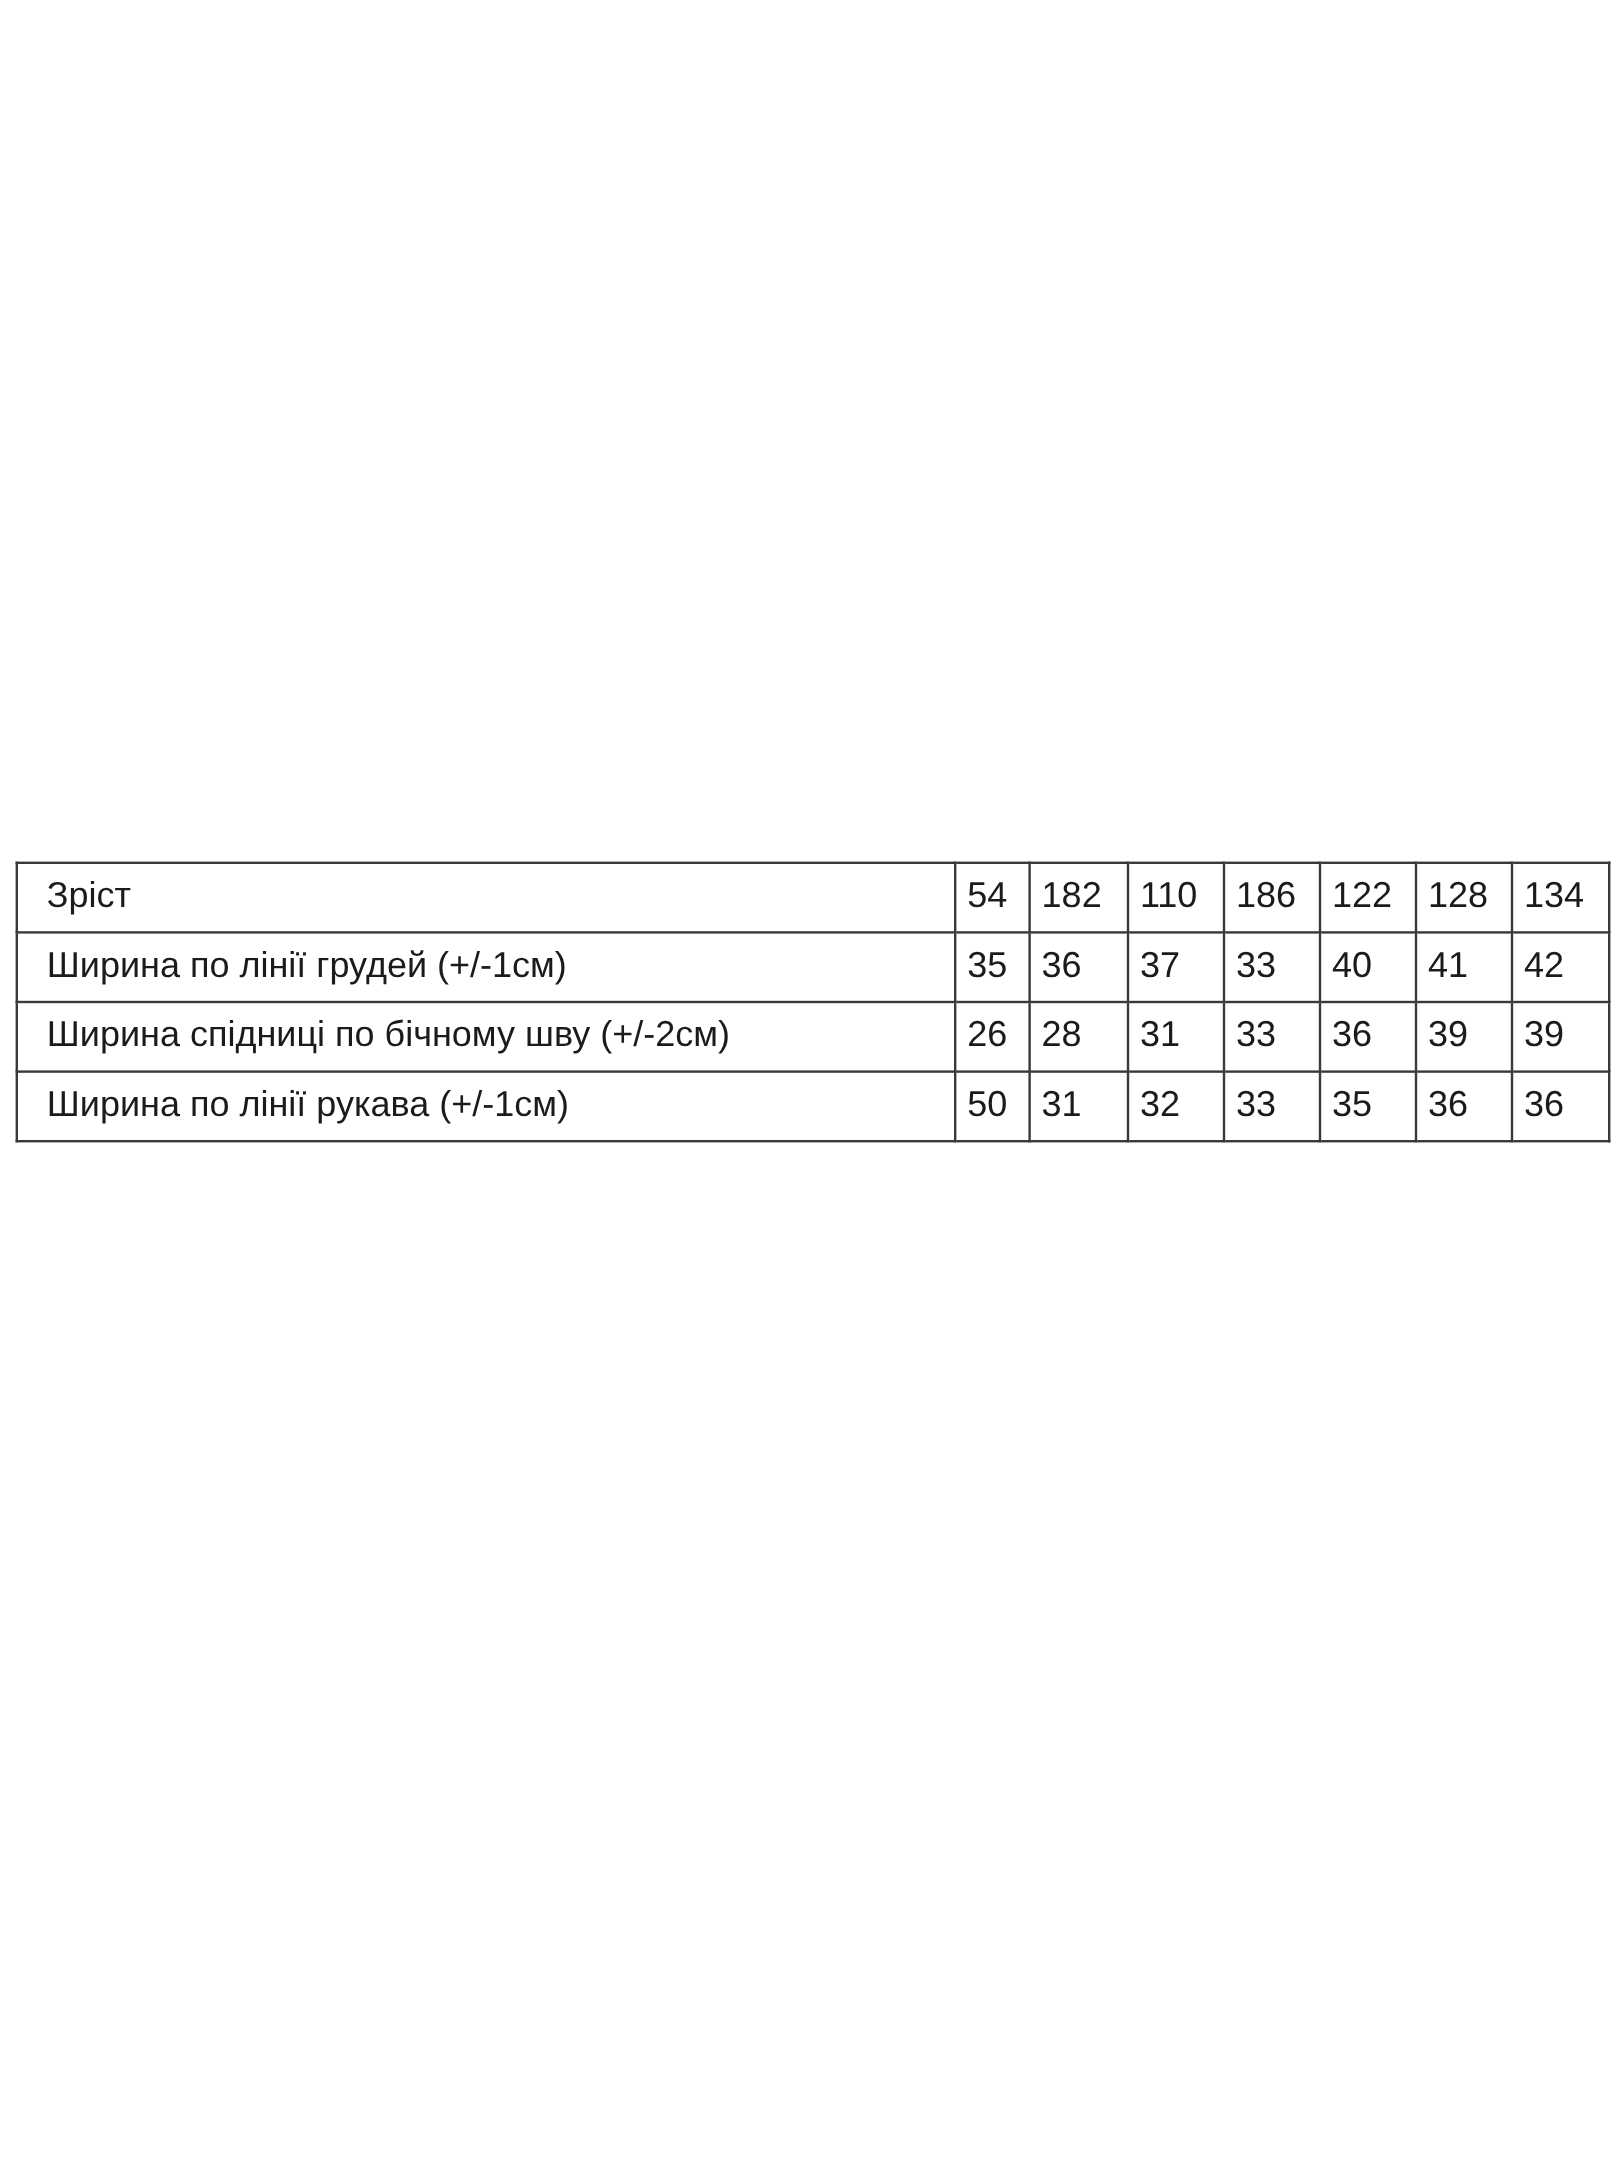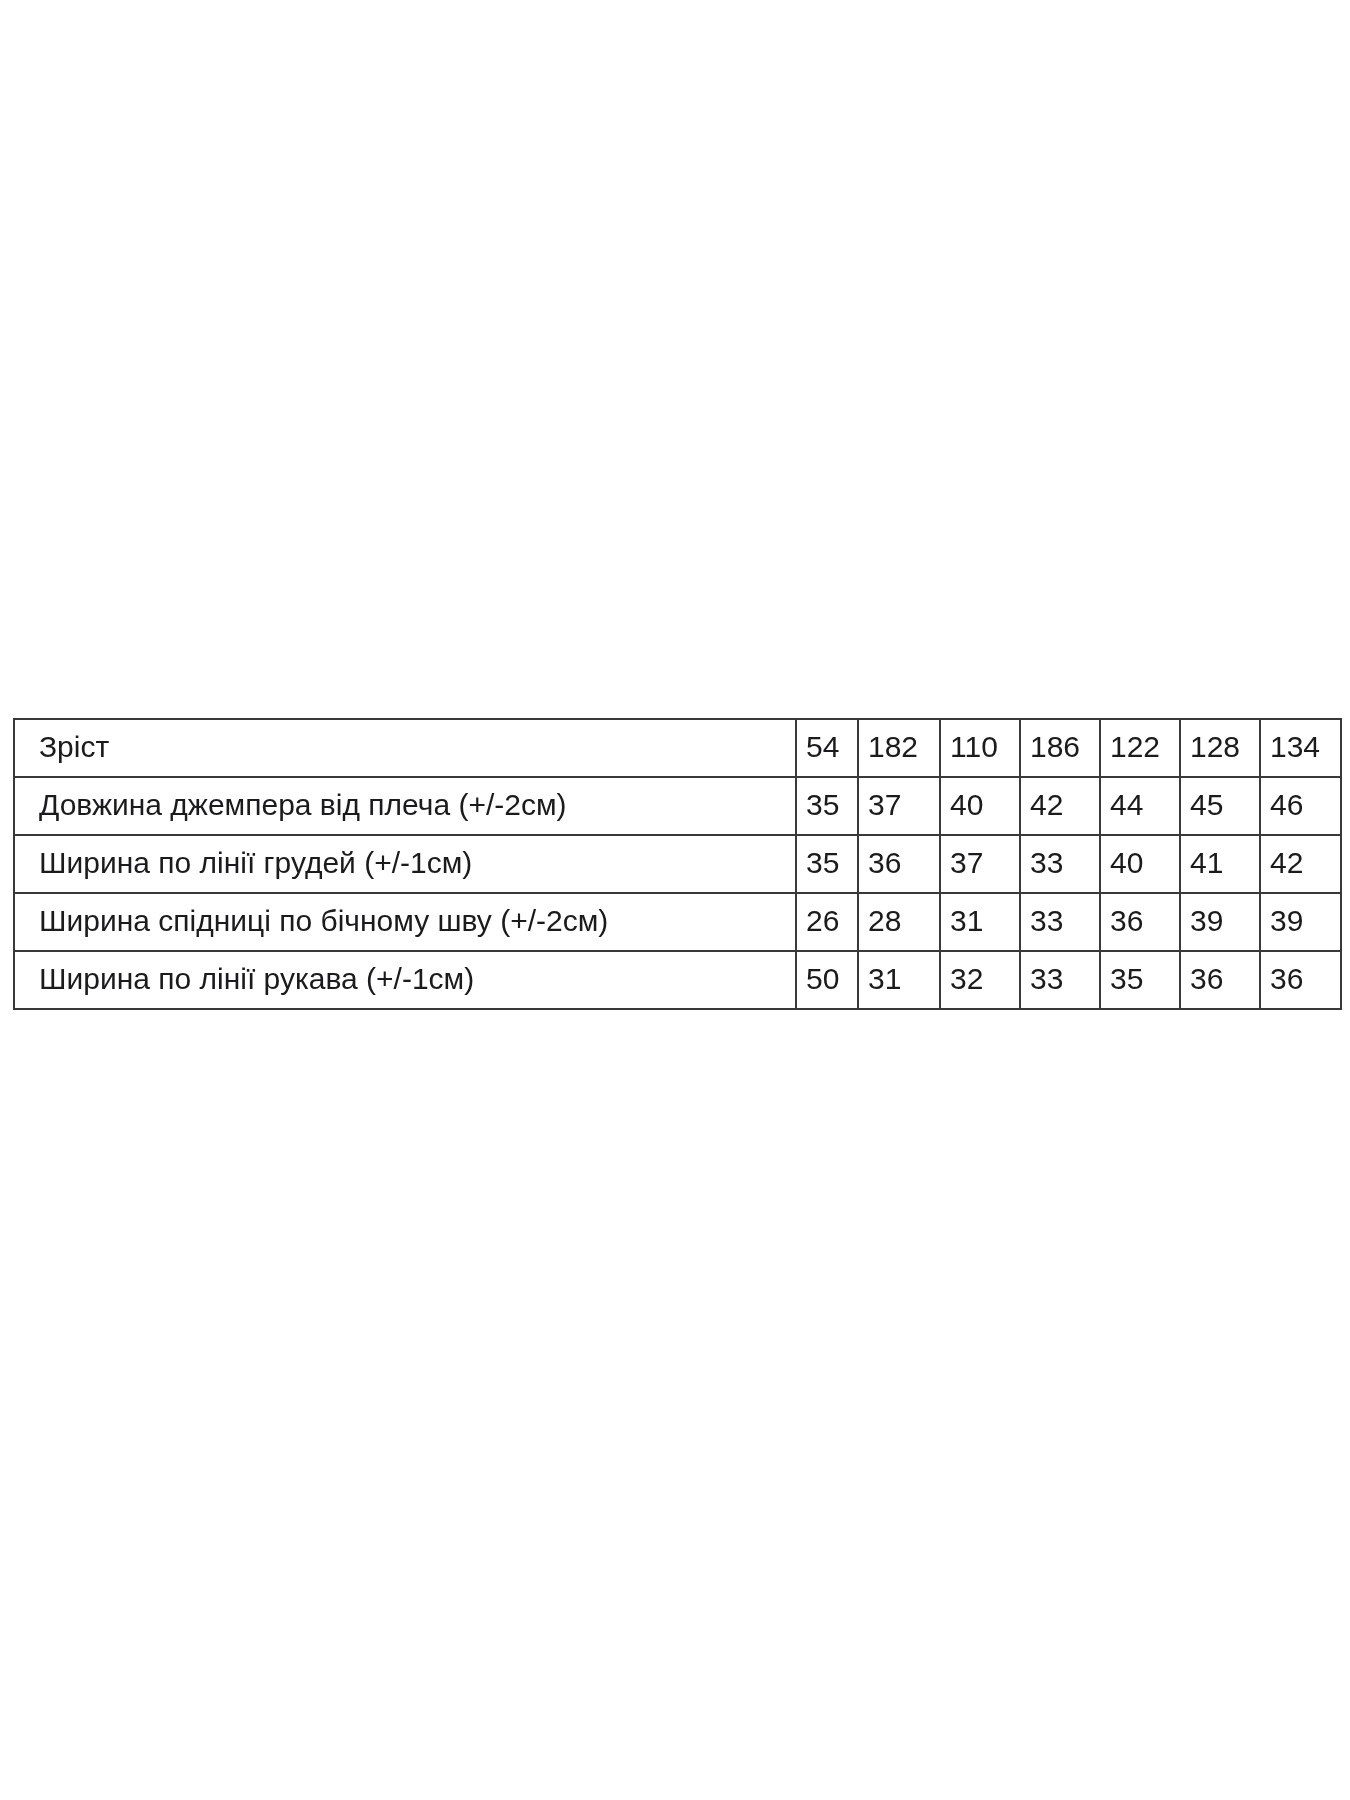--- a/index.html
+++ b/index.html
@@ -75,30 +75,20 @@
         <td class="label">Зріст</td>
         <td class="val">54</td>
         <td class="val">182</td>
         <td class="val">110</td>
         <td class="val">186</td>
         <td class="val">122</td>
         <td class="val">128</td>
         <td class="val">134</td>
       </tr>
       <tr>
-        <td class="label">Довжина джемпера від плеча (+/-2см)</td>
-        <td class="val">35</td>
-        <td class="val">37</td>
-        <td class="val">40</td>
-        <td class="val">42</td>
-        <td class="val">44</td>
-        <td class="val">45</td>
-        <td class="val">46</td>
-      </tr>
-      <tr>
         <td class="label">Ширина по лінії грудей (+/-1см)</td>
         <td class="val">35</td>
         <td class="val">36</td>
         <td class="val">37</td>
         <td class="val">33</td>
         <td class="val">40</td>
         <td class="val">41</td>
         <td class="val">42</td>
       </tr>
       <tr>

